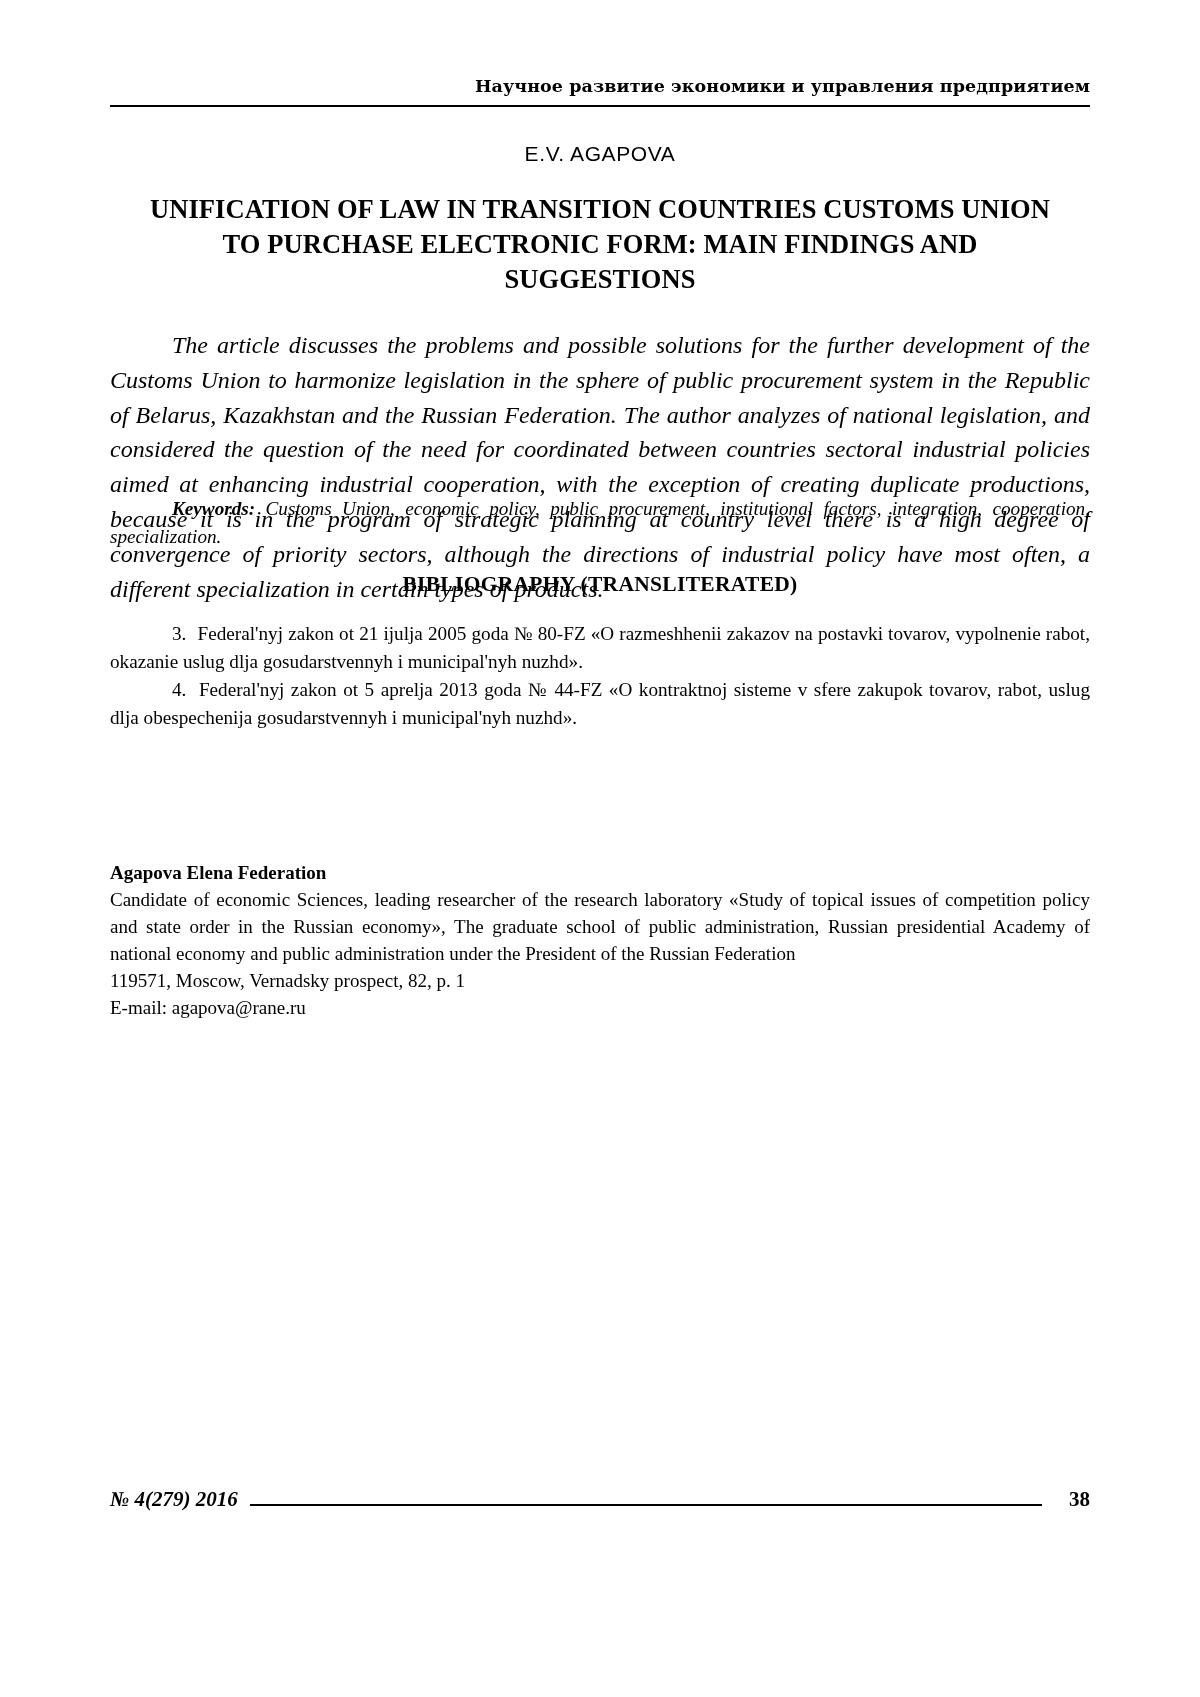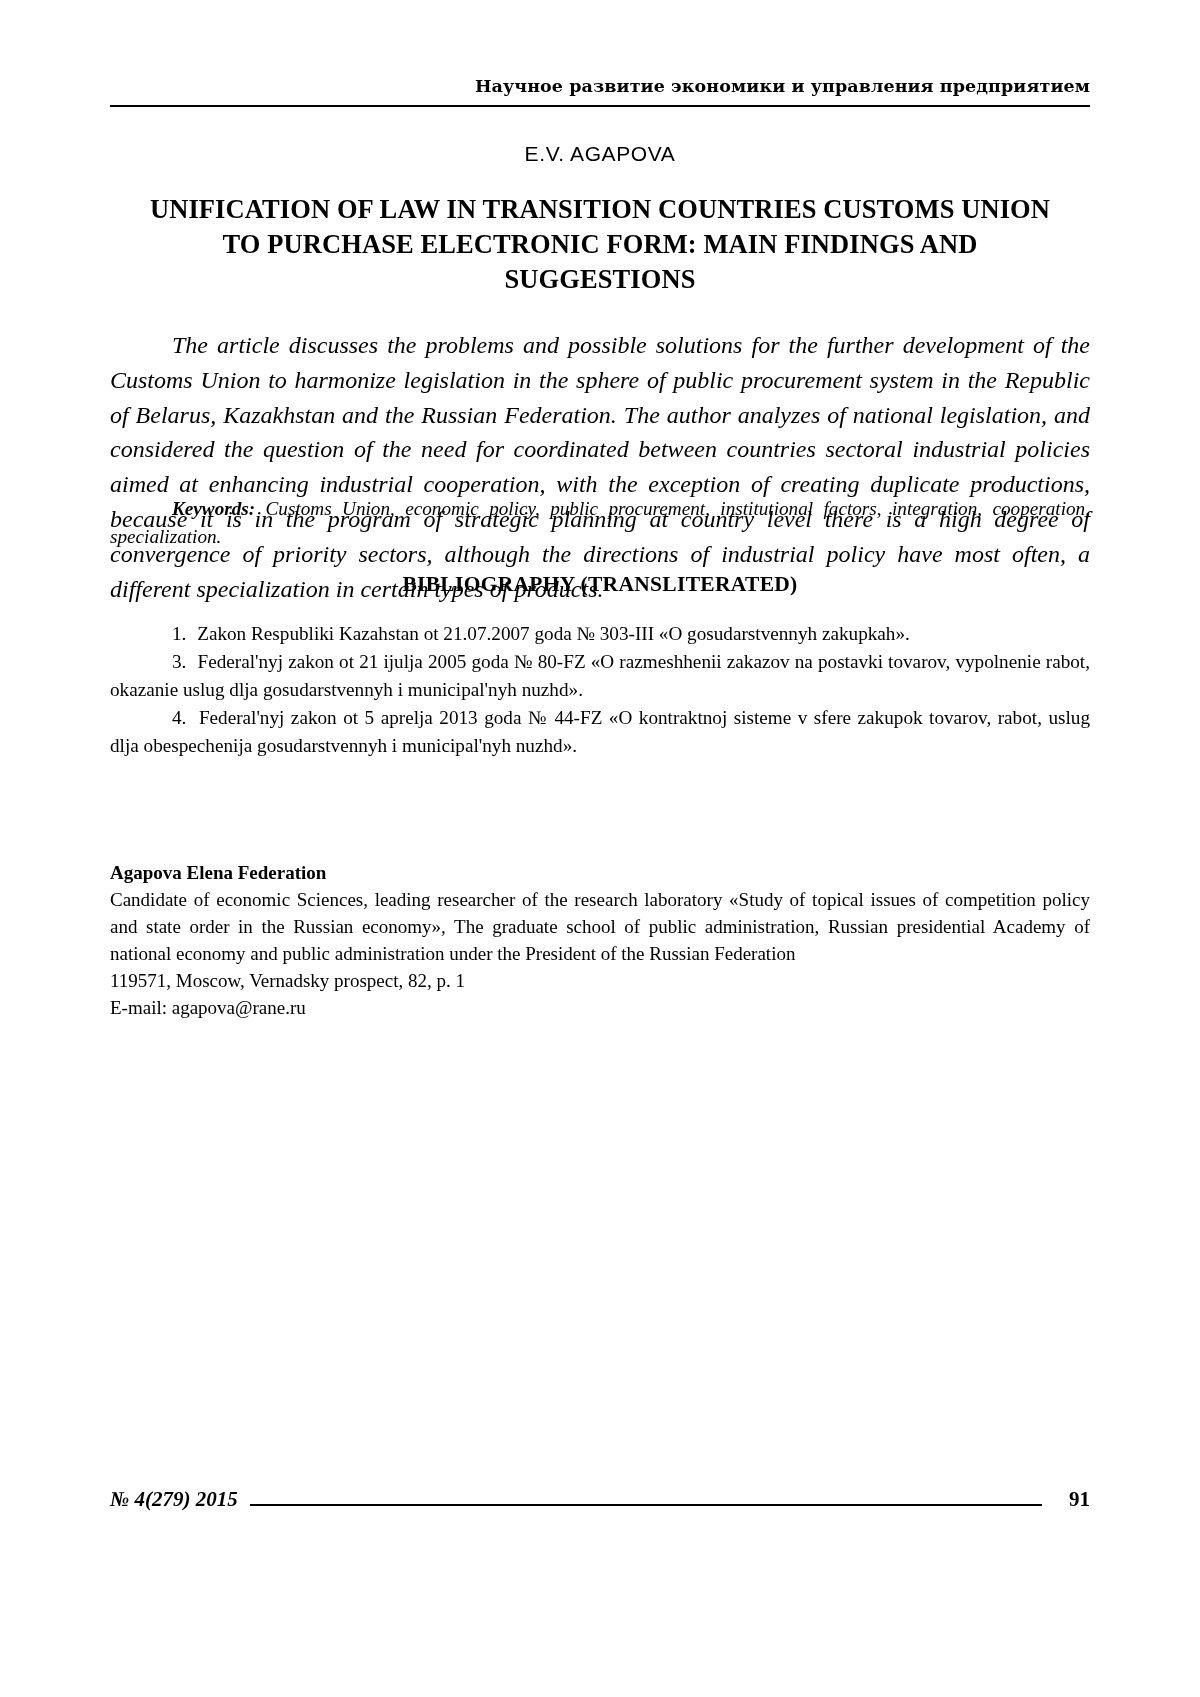--- a/index.html
+++ b/index.html
@@ -207,40 +207,36 @@
 
     <div class="keywords">
       <b>Keywords:</b>
       <span>Customs Union, economic policy, public procurement, institutional factors, integration, cooperation, specialization.</span>
     </div>
 
     <div class="biblio-head">BIBLIOGRAPHY (TRANSLITERATED)</div>
 
     <div class="biblio-list">
       <p class="biblio-item">
-        <span class="num">1.</span>
-        <span>Zakon Respubliki Kazahstan ot 21.07.2007 goda № 303-III «O gosudarstvennyh zakupkah».</span>
-      </p>
-      <p class="biblio-item">
         <span class="num">3.</span>
         <span>Federal'nyj zakon ot 21 ijulja 2005 goda № 80-FZ «O razmeshhenii zakazov na postavki tovarov, vypolnenie rabot, okazanie uslug dlja gosudarstvennyh i municipal'nyh nuzhd».</span>
       </p>
       <p class="biblio-item">
         <span class="num">4.</span>
         <span>Federal'nyj zakon ot 5 aprelja 2013 goda № 44-FZ «O kontraktnoj sisteme v sfere zakupok tovarov, rabot, uslug dlja obespechenija gosudarstvennyh i municipal'nyh nuzhd».</span>
       </p>
     </div>
 
     <div class="author-block">
       <div class="name">Agapova Elena Federation</div>
       <div class="line">Candidate of economic Sciences, leading researcher of the research laboratory «Study of topical issues of competition policy and state order in the Russian economy», The graduate school of public administration, Russian presidential Academy of national economy and public administration under the President of the Russian Federation</div>
       <div class="line nojust">119571, Moscow, Vernadsky prospect, 82, p. 1</div>
       <div class="line nojust">E-mail: agapova@rane.ru</div>
     </div>
 
     <div class="footer">
-      <div class="footer-left">№ 4(279) 2015</div>
+      <div class="footer-left">№ 4(279) 2016</div>
       <div class="footer-rule"></div>
-      <div class="footer-right">91</div>
+      <div class="footer-right">38</div>
     </div>
 
   </div>
 </div>
 
 </body></html>

